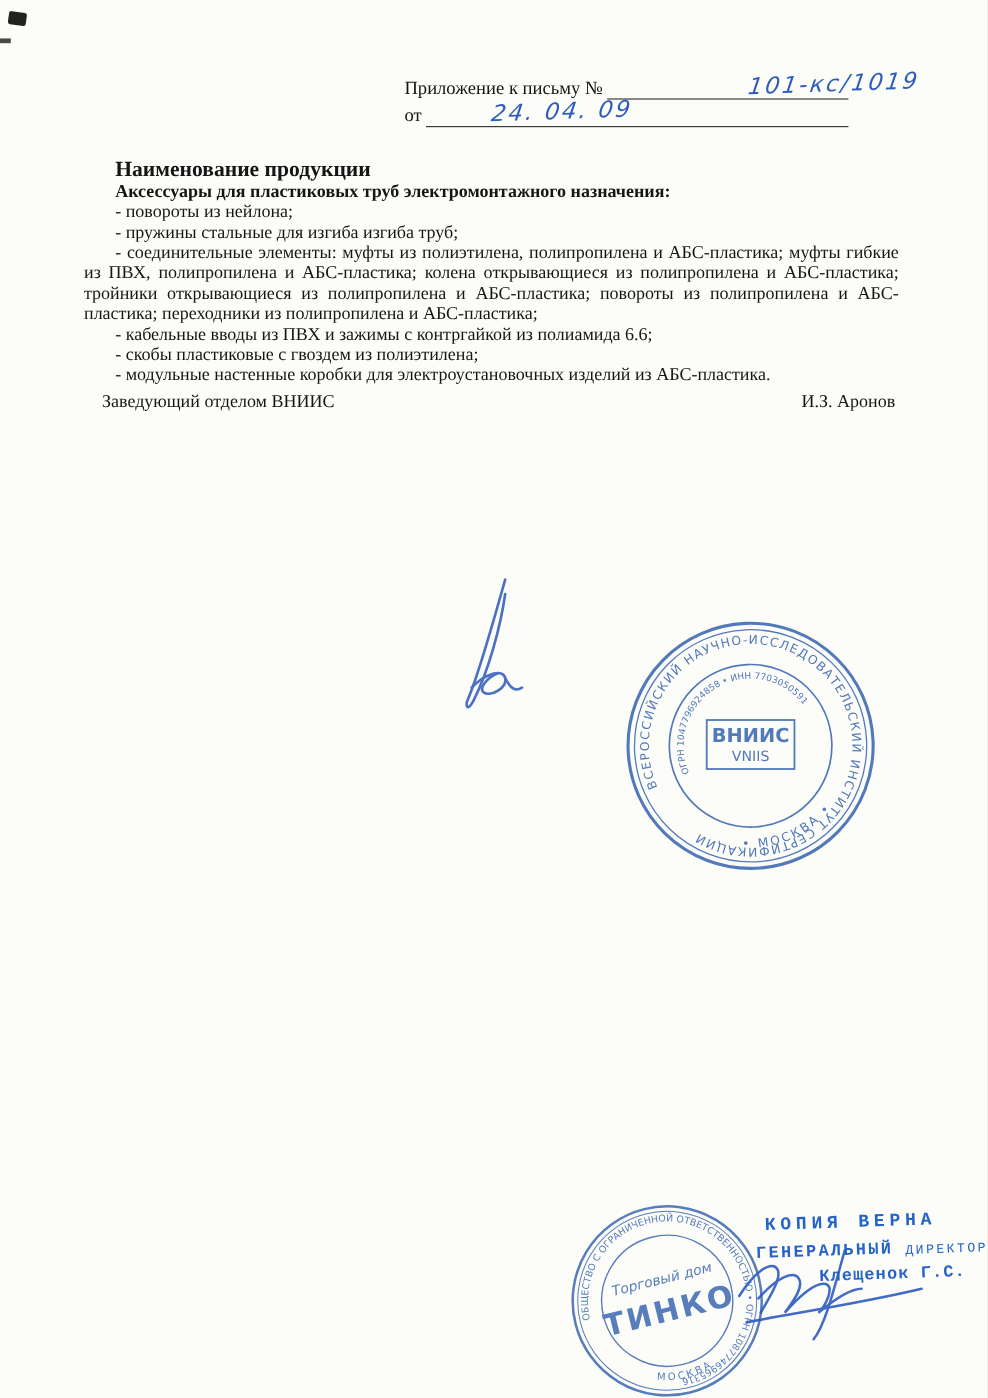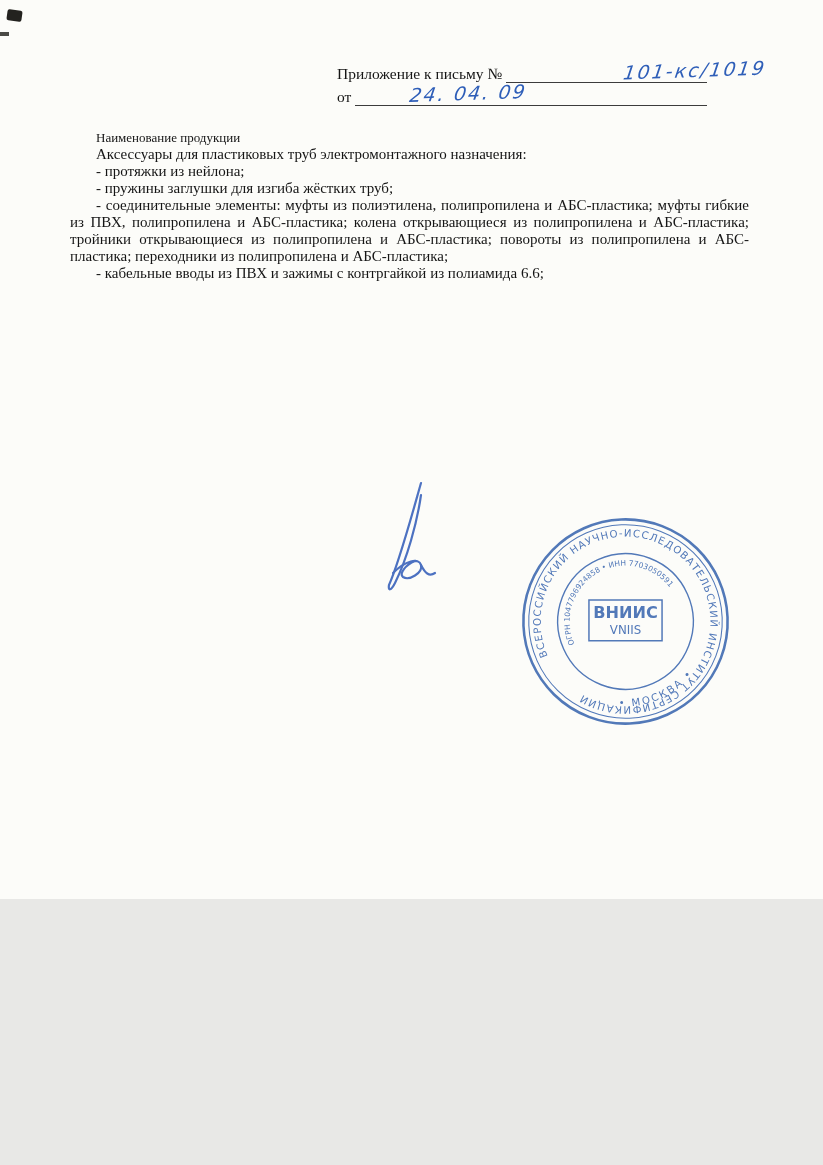--- a/index.html
+++ b/index.html
@@ -1,17 +1,17 @@
 <!DOCTYPE html>
 <html><head>
 <meta charset="utf-8">
 <style>
   html,body { margin:0; padding:0; background:#e8e8e6; }
   .page {
-    position:relative; width:823px; height:899px; margin:0 auto;
+    position:relative; width:823px; height:1165px; margin:0 auto;
     background:#fcfcf9; overflow:hidden;
     font-family:"Liberation Serif", serif; color:#151515;
   }
 
   
   .artifact1 { position:absolute; left:7px; top:10px; width:15px; height:11px; background:#23221f; transform:rotate(8deg); border-radius:2px; }
   .artifact2 { position:absolute; left:0px; top:32px; width:9px; height:4px; background:#4a4a46; }
 
   
   .hdr { position:absolute; left:337px; top:60px; width:370px; font-size:15.5px; }
@@ -23,22 +23,22 @@
     font-size:19px; letter-spacing:2px; transform:skewX(-10deg) rotate(-2deg);
     white-space:nowrap;
   }
   .hw-num { left:118px; }
   .hw-date { left:55px; }
   .hdr-label { white-space:nowrap; padding-right:4px; }
   .hdr-sheet { margin-top:1px; }
 
   
   .doc { position:absolute; left:70px; top:131px; width:679px; font-size:15px; line-height:1.14; }
-  .doc-title { text-align:center; font-weight:normal; margin:0 0 3px 0; font-size:13px; }
-  .doc-intro { font-weight:normal; text-indent:26px; margin:0; }
+  .doc-title { text-align:center; font-weight:bold; margin:0 0 3px 0; font-size:18px; }
+  .doc-intro { font-weight:bold; text-indent:26px; margin:0; }
   .doc p { margin:0; text-align:justify; text-indent:26px; }
   .signoff { display:flex; justify-content:space-between; margin-top:5px; padding-left:15px; padding-right:3px; }
 
   
   .sig1 { position:absolute; left:355px; top:477px; }
   .vniis-stamp { position:absolute; left:518px; top:514px; width:215px; height:215px; transform:rotate(-24deg); opacity:.88; }
   .tinko-stamp { position:absolute; left:472px; top:1000px; width:168px; height:168px; transform:rotate(-14deg); opacity:.85; }
   .certify {
     position:absolute; left:630px; top:1010px; transform:rotate(-2deg);
     color:#2563c9; font-family:"Liberation Mono", monospace; white-space:nowrap;
@@ -71,24 +71,30 @@
       <span class="hdr-label">от</span>
       <span class="rule">
         <span class="hw hw-date">24. 04. 09</span>
       </span>
     </div>
   </div>
 
   <div class="doc">
     <p class="doc-title">Наименование продукции</p>
     <p class="doc-intro">Аксессуары для пластиковых труб электромонтажного назначения:</p>
-    <p>- протяжки из нейлона;</p>
-    <p>- пружины заглушки для изгиба жёстких труб;</p>
+    <p>- повороты из нейлона;</p>
+    <p>- пружины стальные для изгиба изгиба труб;</p>
     <p>- соединительные элементы: муфты из полиэтилена, полипропилена и АБС-пластика; муфты гибкие из ПВХ, полипропилена и АБС-пластика; колена открывающиеся из полипропилена и АБС-пластика; тройники открывающиеся из полипропилена и АБС-пластика; повороты из полипропилена и АБС-пластика; переходники из полипропилена и АБС-пластика;</p>
     <p>- кабельные вводы из ПВХ и зажимы с контргайкой из полиамида 6.6;</p>
+    <p>- скобы пластиковые с гвоздем из полиэтилена;</p>
+    <p>- модульные настенные коробки для электроустановочных изделий из АБС-пластика.</p>
+    <div class="signoff">
+      <span>Заведующий отделом ВНИИС</span>
+      <span>И.З. Аронов</span>
+    </div>
   </div>
 
   <svg class="sig1" width="120" height="125" viewBox="0 0 120 125">
     <g fill="none" stroke="#3a63bb" stroke-width="2.2" stroke-linecap="round" opacity="0.9">
       <path d="M 66,6 C 58,34 44,86 34,108 C 33,114 36,114 40,106 C 52,82 62,46 66,18"></path>
       <path d="M 38,96 C 50,84 64,80 66,88 C 68,96 54,104 48,100 C 44,97 50,88 60,84"></path>
       <path d="M 66,88 C 70,96 74,100 80,96"></path>
     </g>
   </svg>
 

